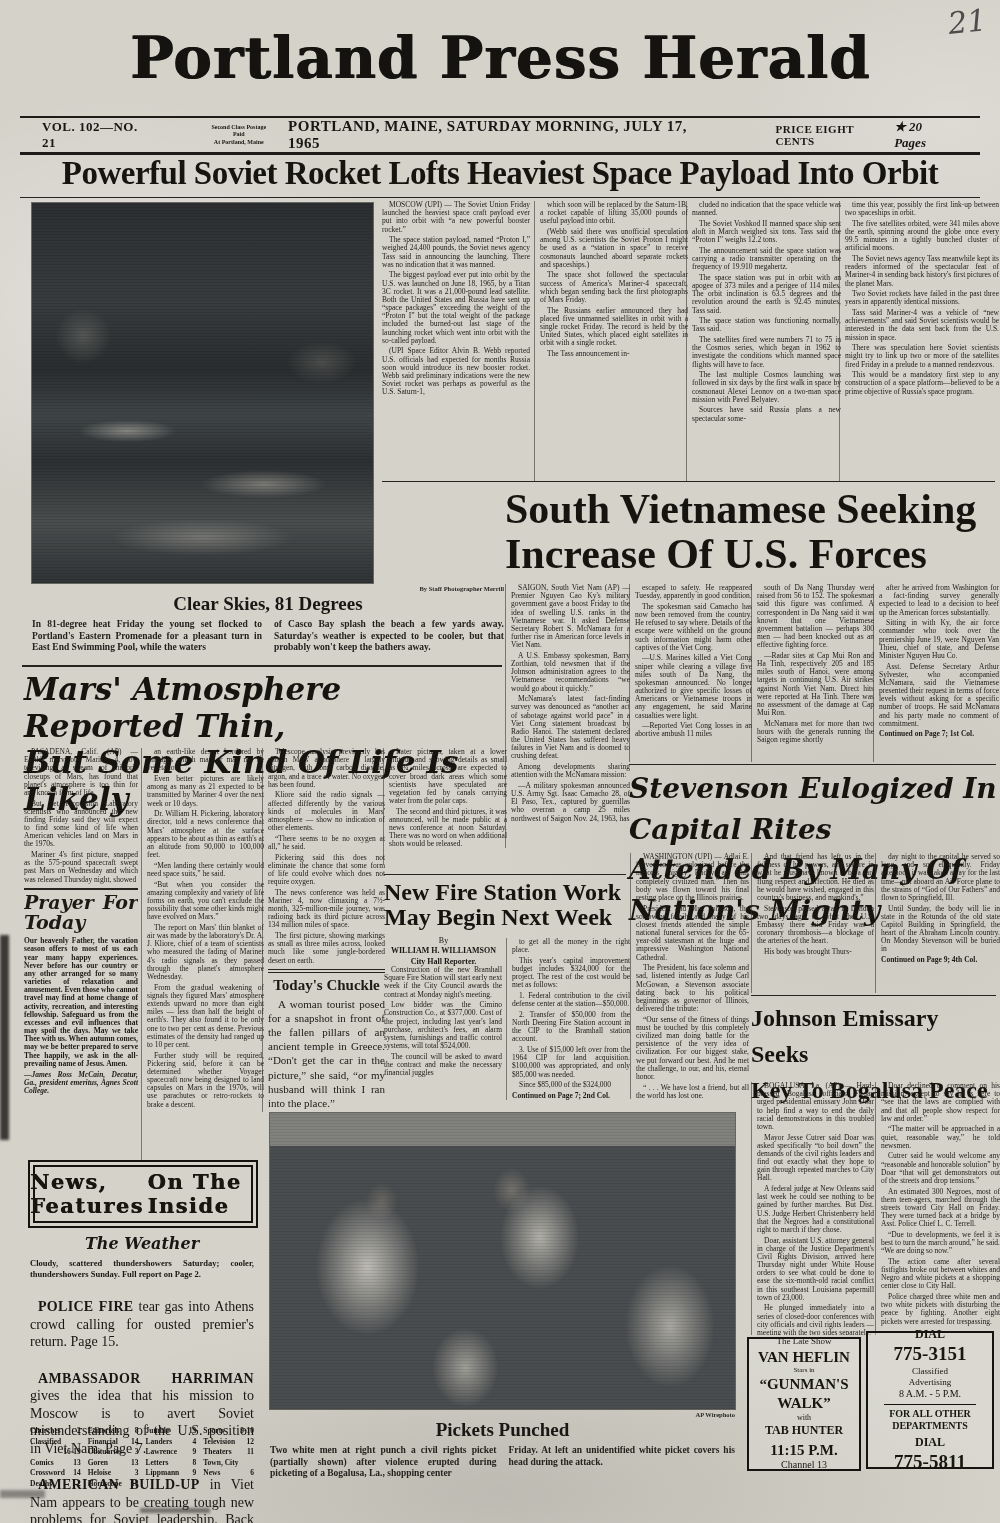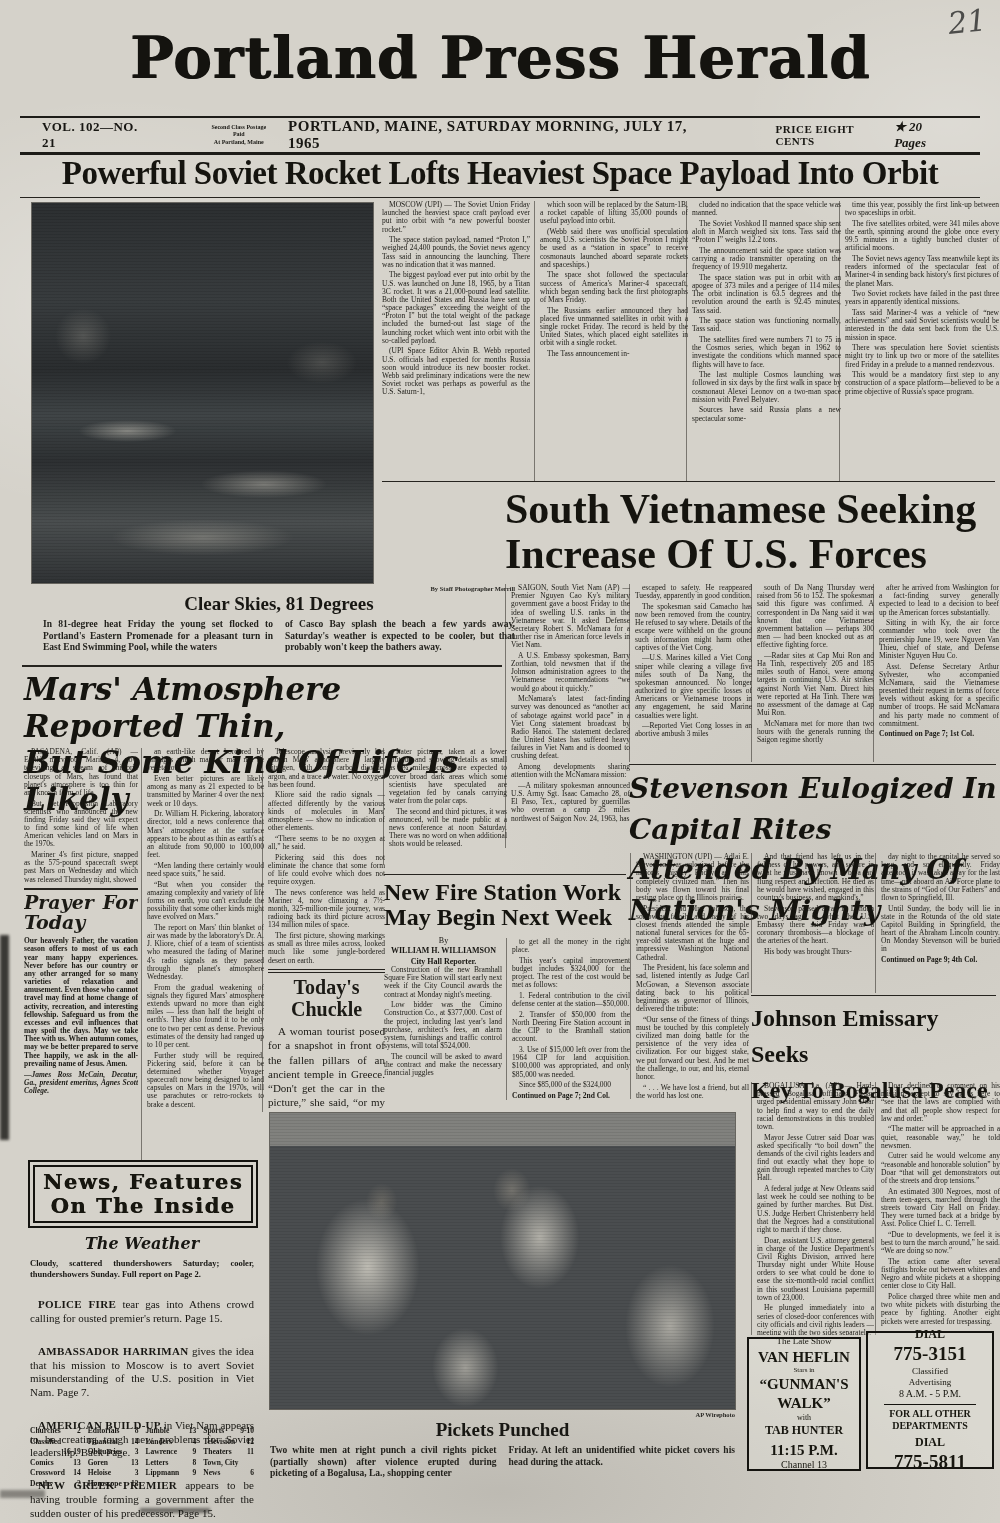--- a/index.html
+++ b/index.html
@@ -79,39 +79,39 @@
   .cap-cols { display:flex; gap:12px; }
   .cap-col { flex:1; font-size:9.5px; line-height:1.22; text-align:justify; font-weight:bold; color:#23221d; }
 
   
   .prayer-rule { border-top:2px solid #26241f; margin:4px 0 2px; }
   .prayer-title { font-family:"DejaVu Serif",serif; font-style:italic; font-weight:bold;
     font-size:19px; margin:2px 0 4px; }
   .prayer-body { font-weight:bold; }
   .prayer-sig { font-style:italic; font-weight:bold; margin-top:3px; }
   .dbl-rule { border-top:1px solid #26241f; border-bottom:1px solid #26241f; height:2px; margin:4px 0; }
-  .chuckle-title { text-align:center; font-weight:bold; font-size:20px; margin:3px 0 4px; }
+  .chuckle-title { text-align:center; font-weight:bold; font-size:15px; margin:3px 0 4px; }
   .chuckle-body { font-size:11px; line-height:1.28; text-align:justify; }
   .chuckle-body p { text-indent:10px; margin:0; }
 
   .byline { position:absolute; text-align:center; font-size:8px; line-height:1.3; font-weight:bold; }
   .byline .by { font-weight:normal; }
 
   
   .news-box { position:absolute; left:28px; top:1160px; width:226px; height:64px;
     border:2px solid #14130f; box-shadow:inset 0 0 0 3px #d5d2ca, inset 0 0 0 5px #14130f;
-    display:flex; flex-direction:column; align-items:center; justify-content:center;
+    display:flex; flex-direction:row; align-items:center; justify-content:center;
     font-family:"DejaVu Serif",serif; font-weight:bold; font-size:21px; letter-spacing:1.5px;
     line-height:1.15; color:#17160f; text-shadow:.5px 0 0 #17160f; }
 
   .weather { position:absolute; left:30px; top:1234px; width:224px; }
   .weather-title { text-align:center; font-family:"DejaVu Serif",serif; font-style:italic;
     font-weight:bold; font-size:16px; margin-bottom:5px; }
   .weather-summary { font-size:8.5px; font-weight:bold; text-align:justify; margin-bottom:5px; line-height:1.25; }
-  .w-item { font-size:11px; line-height:1.25; text-align:justify; text-indent:8px; margin-bottom:4.5px;margin-top:19px; }
+  .w-item { font-size:14px; line-height:1.25; text-align:justify; text-indent:8px; margin-bottom:4.5px;margin-top:19px; }
   .w-item strong { letter-spacing:.3px; }
 
   .idx { position:absolute; left:30px; top:1426px; width:224px; font-size:7.5px; font-weight:bold; }
   .idx-row { display:grid; grid-template-columns:repeat(4,1fr); gap:0 7px; margin-bottom:1.5px; }
   .idx-cell { display:flex; justify-content:space-between; }
 
   
   .ad { position:absolute; border:2.5px solid #14130f; background:rgba(230,228,220,.35);
     text-align:center; font-family:"Liberation Serif",serif; color:#17160f;
     display:flex; flex-direction:column; justify-content:center; padding:4px 2px; box-sizing:border-box; }
@@ -193,37 +193,37 @@
       <p>SAIGON, South Viet Nam (AP) — Premier Nguyen Cao Ky's military government gave a boost Friday to the idea of swelling U.S. ranks in the Vietnamese war. It asked Defense Secretary Robert S. McNamara for a further rise in American force levels in Viet Nam.</p>
       <p>A U.S. Embassy spokesman, Barry Zorthian, told newsmen that if the Johnson administration agrees to the Vietnamese recommendations “we would go about it quickly.”</p>
       <p>McNamara's latest fact-finding survey was denounced as “another act of sabotage against world pace” in a Viet Cong statement broadcast by Radio Hanoi. The statement declared the United States has suffered heavy failures in Viet Nam and is doomed to crushing defeat.</p>
       <p>Among developments sharing attention with the McNamara mission:</p>
       <p>—A military spokesman announced U.S. Army Sgt. Isaac Camacho 28, of El Paso, Tex., captured by guerrillas who overran a camp 25 miles northwest of Saigon Nov. 24, 1963, has</p>
     </div>
   <div class="col bl" style="left:629px;top:584px;width:117px;height:178px">
       <p>escaped to safety. He reappeared Tuesday, apparently in good condition.</p>
       <p>The spokesman said Camacho has now been removed from the country. He refused to say where. Details of the escape were withheld on the ground such information might harm other captives of the Viet Cong.</p>
       <p>—U.S. Marines killed a Viet Cong sniper while clearing a village five miles south of Da Nang, the spokesman announced. No longer authorized to give specific losses of Americans or Vietnamese troops in any engagement, he said Marine casualties were light.</p>
-      <p>—Reported Viet Cong losses in an abortive ambush 3 miles</p>
+      <p>—Reported Viet Cong losses in an abortive ambush 11 miles</p>
     </div>
   <div class="col bl" style="left:751px;top:584px;width:117px;height:178px">
       <p>south of Da Nang Thursday were raised from 56 to 152. The spokesman said this figure was confirmed. A correspondent in Da Nang said it was known that one Vietnamese government battalion — perhaps 300 men — had been knocked out as an effective fighting force.</p>
       <p>—Radar sites at Cap Mui Ron and Ha Tinh, respectively 205 and 185 miles south of Hanoi, were among targets in continuing U.S. Air strikes against North Viet Nam. Direct hits were reported at Ha Tinh. There was no assessment of the damage at Cap Mui Ron.</p>
       <p>McNamara met for more than two hours with the generals running the Saigon regime shortly</p>
     </div>
   <div class="col bl" style="left:873px;top:584px;width:120px;height:178px">
     <div>
         <p>after he arrived from Washington for a fact-finding survey generally expected to lead to a decision to beef up the American forces substantially.</p>
         <p>Sitting in with Ky, the air force commander who took over the premiership June 19, were Nguyen Van Thieu, chief of state, and Defense Minister Nguyen Huu Co.</p>
         <p>Asst. Defense Secretary Arthur Sylvester, who accompanied McNamara, said the Vietnamese presented their request in terms of force levels without asking for a specific number of troops. He said McNamara and his party made no comment of commitment.</p>
       </div>
     <div class="continued">Continued on Page 7; 1st Col.</div>
   </div>
 
-  <div class="cap-block" style="left:43px;top:585px;width:472px">
+  <div class="cap-block" style="left:32px;top:585px;width:472px">
     <div class="cap-credit">By Staff Photographer Merrill</div>
     <div class="cap-title">Clear Skies, 81 Degrees</div>
     <div class="cap-cols">
       <div class="cap-col">In 81-degree heat Friday the young set flocked to Portland's Eastern Promenade for a pleasant turn in East End Swimming Pool, while the waters</div>
       <div class="cap-col">of Casco Bay splash the beach a few yards away. Saturday's weather is expected to be cooler, but that probably won't keep the bathers away.</div>
     </div>
   </div>
   <div class="rule-h" style="left:22px;top:665px;width:480px;height:2px"></div>
 
   <div class="headline hl-italic" style="left:24px;top:671px;width:478px;font-size:31px;line-height:1.18">

